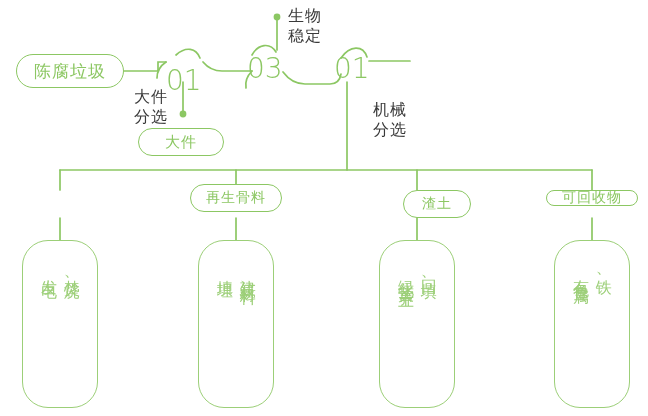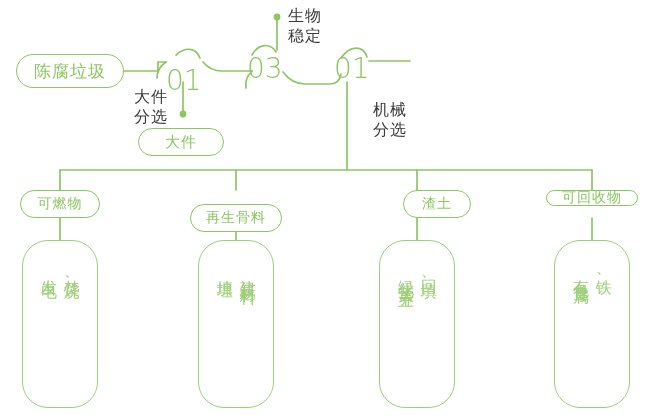--- a/index.html
+++ b/index.html
@@ -132,24 +132,21 @@
 分选</div>
   <div class="slabel" style="left:288px;top:6px;">生物
 稳定</div>
   <div class="slabel" style="left:373px;top:87px;margin-top:13px;">机械
 分选</div>
 
   <div class="pill pill-small" style="left:138px;top:128px;width:86px;height:28px;">
     <span>大件</span>
   </div>
 
-  <div class="pill pill-out" style="left:20px;top:190px;width:80px;height:28px;">
-    <span>可燃物</span>
-  </div>
-  <div class="pill pill-out" style="left:190px;top:204px;width:92px;height:28px;">
+  <div class="pill pill-out" style="left:190px;top:184px;width:92px;height:28px;">
     <span>再生骨料</span>
   </div>
   <div class="pill pill-out" style="left:403px;top:190px;width:68px;height:28px;">
     <span>渣土</span>
   </div>
   <div class="pill pill-out" style="left:546px;top:190px;width:92px;height:16px;">
     <span>可回收物</span>
   </div>
 
   <div class="vbox" style="left:22px;top:240px;width:76px;height:168px;">

